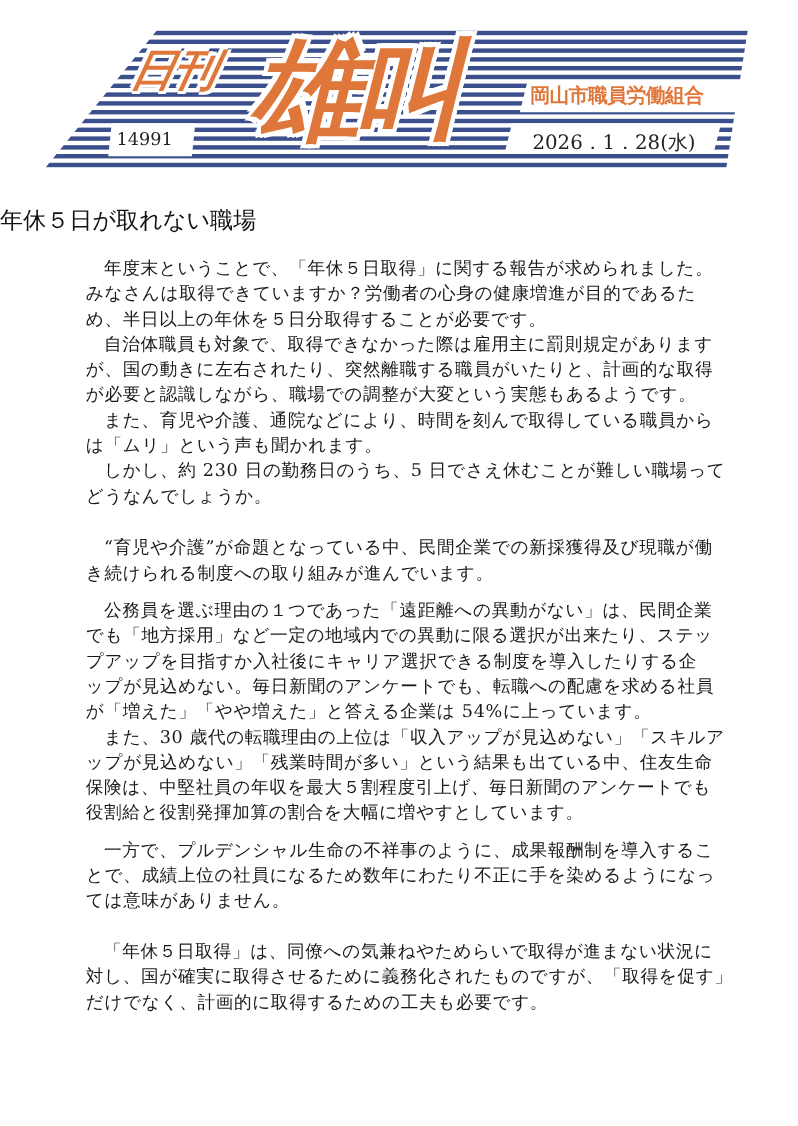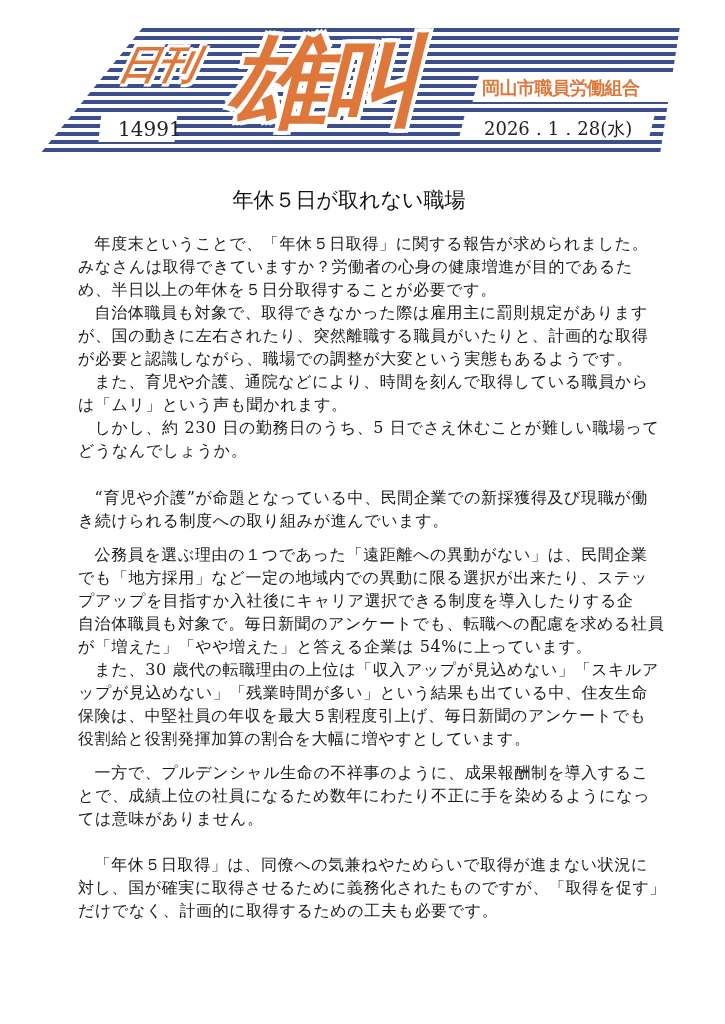--- a/index.html
+++ b/index.html
@@ -13,26 +13,26 @@
     font-style: italic; font-size: 40px; color: #e0773a; letter-spacing: -2px; transform: skewX(-12deg);
     text-shadow: 3px 0 0 #fff, -3px 0 0 #fff, 0 3px 0 #fff, 0 -3px 0 #fff, 3px 3px 0 #fff, -3px -3px 0 #fff; line-height: 1; }
   .logo-big { position: absolute; left: 196px; top: 6px; font-family: "DejaVu Sans", sans-serif; font-weight: bold;
     font-size: 100px; color: #e0773a; letter-spacing: -6px; transform: skewX(-14deg);
     text-shadow: 4px 0 0 #fff, -4px 0 0 #fff, 0 4px 0 #fff, 0 -4px 0 #fff, 4px 4px 0 #fff, -4px -4px 0 #fff, 4px -4px 0 #fff, -4px 4px 0 #fff; line-height: 1; }
   .org-box { position: absolute; left: 436px; top: 48px; width: 196px; height: 28px; background: #fff;
     transform: skewX(-14deg); }
   .org-name { position: absolute; left: 442px; top: 50px; font-family: "DejaVu Sans", sans-serif; font-weight: bold;
     font-size: 18px; color: #e0773a; letter-spacing: -0.5px; line-height: 24px; white-space: nowrap; }
   .issue-box { position: absolute; left: 60px; top: 86px; width: 76px; height: 30px; background: #fff; transform: skewX(-6deg); }
-  .issue-no { position: absolute; left: 66px; top: 91px; font-family: "DejaVu Serif", serif; font-size: 20px; color: #222; margin-left: 12px; }
+  .issue-no { position: absolute; left: 66px; top: 91px; font-family: "DejaVu Serif", serif; font-size: 16px; color: #222; }
   .date-box { position: absolute; left: 422px; top: 86px; width: 190px; height: 28px; background: #fff; transform: skewX(-14deg); }
   .date { position: absolute; left: 444px; top: 91px; font-family: "DejaVu Serif", serif; font-size: 18px; color: #222; white-space: nowrap; }
 
   
-  .title { position: absolute; left: 0; width: 698px; top: 186px; text-align: center;
+  .title { position: absolute; left: 0; width: 698px; top: 186px; text-align: left;
     font-family: "DejaVu Sans", sans-serif; font-size: 21px; color: #111; line-height: 28px; }
 
   
   .line { position: absolute; left: 78px; font-family: "DejaVu Serif", serif; font-size: 16px; color: #1a1a1a;
     line-height: 22px; white-space: nowrap; letter-spacing: 0.6px; }
 </style>
 </head>
 <body>
 
 <div class="page">
@@ -87,21 +87,21 @@
     <div class="line" style="top:394px">は「ムリ」という声も聞かれます。</div>
     <div class="line" style="top:417px">　しかし、約 230 日の勤務日のうち、5 日でさえ休むことが難しい職場って</div>
     <div class="line" style="top:440px">どうなんでしょうか。</div>
 
     <div class="line" style="top:487px">　“育児や介護”が命題となっている中、民間企業での新採獲得及び現職が働</div>
     <div class="line" style="top:510px">き続けられる制度への取り組みが進んでいます。</div>
 
     <div class="line" style="top:544px">　公務員を選ぶ理由の１つであった「遠距離への異動がない」は、民間企業</div>
     <div class="line" style="top:567px">でも「地方採用」など一定の地域内での異動に限る選択が出来たり、ステッ</div>
     <div class="line" style="top:590px">プアップを目指すか入社後にキャリア選択できる制度を導入したりする企</div>
-    <div class="line" style="top:613px">自治体職員も対象で。毎日新聞のアンケートでも、転職への配慮を求める社員</div>
+    <div class="line" style="top:613px">ップが見込めない。毎日新聞のアンケートでも、転職への配慮を求める社員</div>
     <div class="line" style="top:636px">が「増えた」「やや増えた」と答える企業は 54%に上っています。</div>
     <div class="line" style="top:659px">　また、30 歳代の転職理由の上位は「収入アップが見込めない」「スキルア</div>
     <div class="line" style="top:682px">ップが見込めない」「残業時間が多い」という結果も出ている中、住友生命</div>
     <div class="line" style="top:705px">保険は、中堅社員の年収を最大５割程度引上げ、毎日新聞のアンケートでも</div>
     <div class="line" style="top:728px">役割給と役割発揮加算の割合を大幅に増やすとしています。</div>
 
     <div class="line" style="top:762px">　一方で、プルデンシャル生命の不祥事のように、成果報酬制を導入するこ</div>
     <div class="line" style="top:785px">とで、成績上位の社員になるため数年にわたり不正に手を染めるようになっ</div>
     <div class="line" style="top:808px">ては意味がありません。</div>
 

